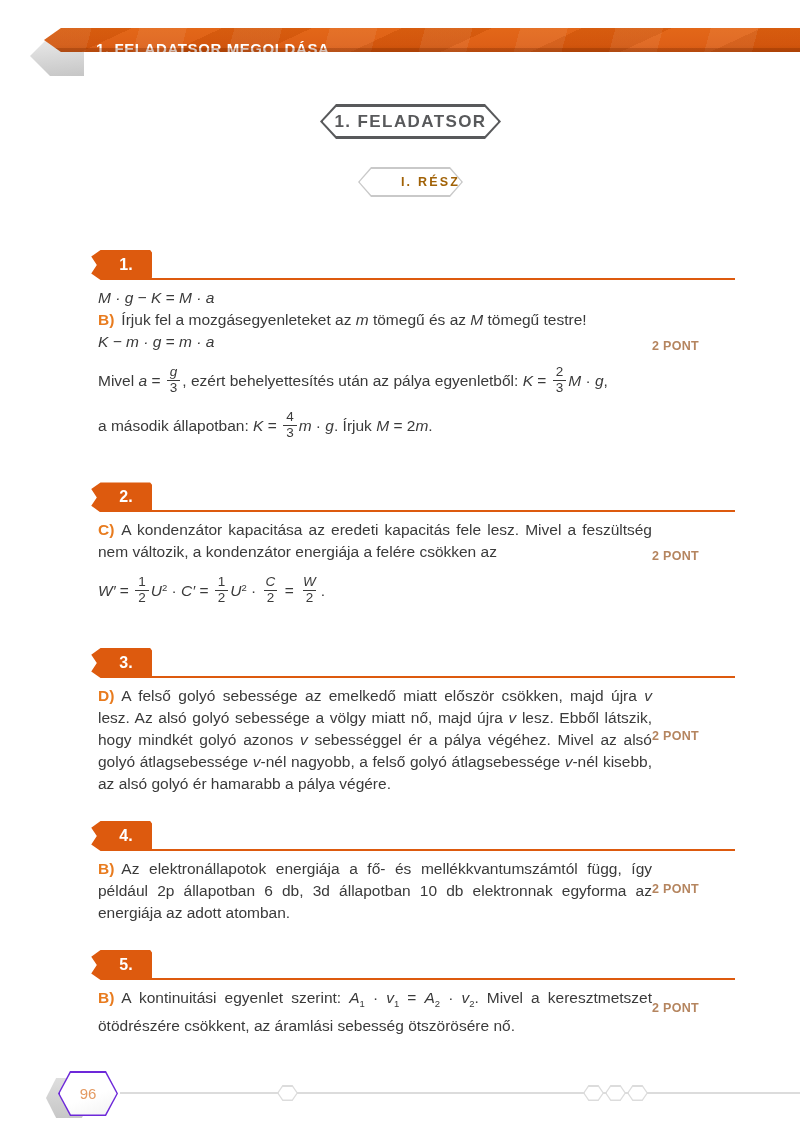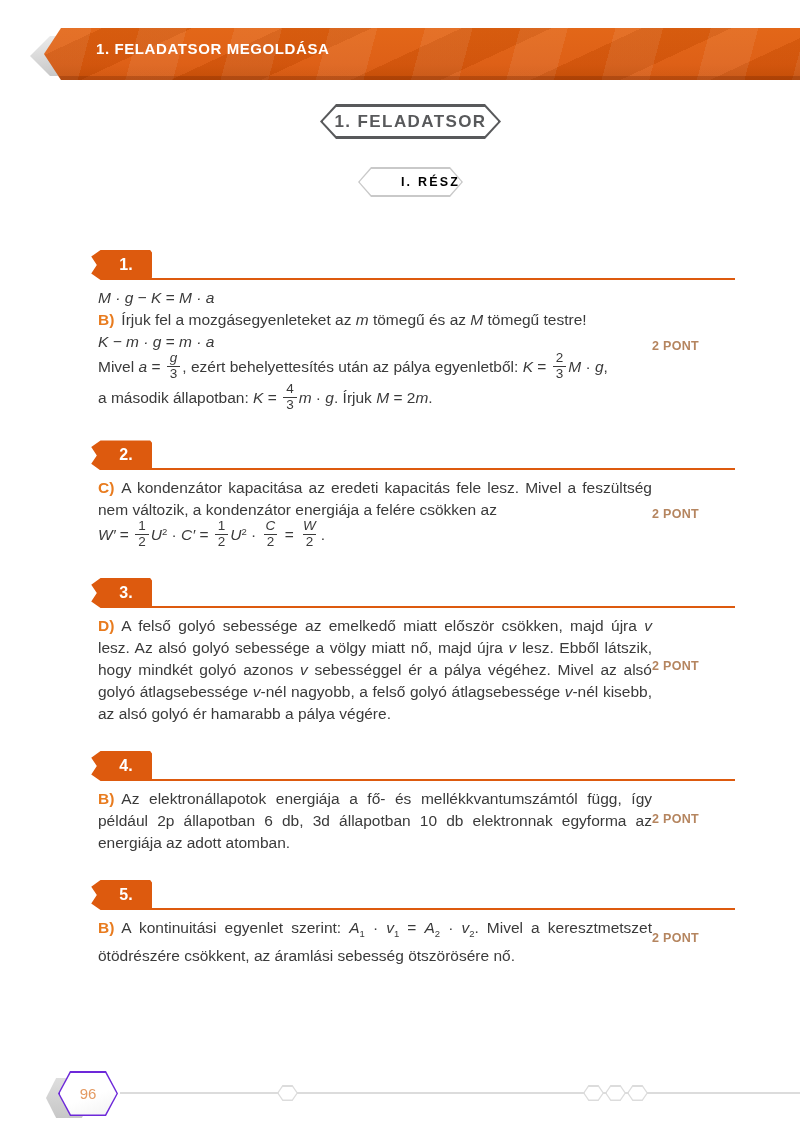--- a/index.html
+++ b/index.html
@@ -20,21 +20,21 @@
     color:var(--ink);
   }
   
   .banner-wrap{position:absolute;top:28px;left:0;right:0;height:40px;}
   .banner-gray{
     position:absolute;left:30px;top:8px;width:54px;height:40px;
     background:linear-gradient(175deg,#ececec,#c6c6c6);
     clip-path:polygon(20px 0,100% 0,100% 100%,20px 100%,0 50%);
   }
   .banner{
-    position:absolute;left:44px;top:0;right:0;height:52px;
+    position:absolute;left:44px;top:0;right:0;height:24px;
     background:
       repeating-linear-gradient(105deg,rgba(255,255,255,0.07) 0 46px,rgba(0,0,0,0.0) 46px 92px),
       repeating-linear-gradient(-25deg,rgba(0,0,0,0.05) 0 38px,rgba(255,255,255,0.04) 38px 76px),
       linear-gradient(180deg,#e2610f 0%,#dd5a0e 70%,#cf5108 100%);
     clip-path:polygon(17px 0,100% 0,100% 100%,17px 100%,0 50%);
     text-align:right;
   }
   .banner::after{content:"";position:absolute;left:0;right:0;bottom:0;height:4px;background:rgba(110,35,0,0.28);}
   .banner-title{
     position:absolute;left:52px;top:0;height:40px;display:flex;align-items:center;
@@ -43,38 +43,38 @@
   
   .hex-main{position:absolute;left:320px;top:104px;width:181px;height:35px;background:var(--gray-badge);
     clip-path:polygon(16px 0,calc(100% - 16px) 0,100% 50%,calc(100% - 16px) 100%,16px 100%,0 50%);}
   .hex-main-in{position:absolute;inset:2.6px;background:#fff;display:flex;align-items:center;justify-content:center;
     clip-path:polygon(14px 0,calc(100% - 14px) 0,100% 50%,calc(100% - 14px) 100%,14px 100%,0 50%);}
   .hex-main-in span{font-size:17px;font-weight:600;color:var(--gray-badge);letter-spacing:1.4px;}
   .hex-part{position:absolute;left:358px;top:167px;width:105px;height:30px;background:var(--lgray);
     clip-path:polygon(13px 0,calc(100% - 13px) 0,100% 50%,calc(100% - 13px) 100%,13px 100%,0 50%);}
   .hex-part-in{position:absolute;inset:1.6px;background:#fff;display:flex;align-items:center;justify-content:center;
     clip-path:polygon(12px 0,calc(100% - 12px) 0,100% 50%,calc(100% - 12px) 100%,12px 100%,0 50%);}
-  .hex-part-in span{font-size:12.5px;font-weight:600;color:#000000;letter-spacing:2.2px;margin-left:40px;}
+  .hex-part-in span{font-size:12.5px;font-weight:600;color:#a16207;letter-spacing:2.2px;margin-left:40px;}
   
   .content{position:absolute;left:90px;top:250px;width:645px;}
   .sec{margin-bottom:26px;}
   .sec-head{position:relative;height:30px;margin-bottom:7px;}
   .sec-tag{
     position:absolute;left:0;top:0;width:62px;height:30px;background:var(--orange);
     clip-path:polygon(17% 0,97% 0,100% 8%,100% 92%,97% 100%,17% 100%,2% 78%,11% 50%,2% 22%);
     display:flex;align-items:center;justify-content:center;padding-left:10px;
   }
   .sec-tag span{color:#fff;font-size:16px;font-weight:700;}
   .sec-rule{position:absolute;left:60px;right:0;bottom:0;height:2.5px;background:var(--orange);}
   .sec-body{display:flex;}
   .sec-text{width:562px;padding-left:8px;font-size:15.5px;line-height:22px;}
   .sec-points{flex:1;text-align:left;font-size:12.5px;font-weight:600;color:var(--tan);letter-spacing:0.3px;}
   .pt-s1{margin-top:52px;} .pt-s2{margin-top:30px;} .pt-s3{margin-top:44px;} .pt-s4{margin-top:24px;} .pt-s5{margin-top:14px;}
   .para{text-align:justify;}
-  .fline{margin:0 0;}
+  .fline{margin:14px 0;}
   
   .tk-label{color:var(--label);font-weight:700;margin-right:7px;}
   .mi{font-style:italic;}
   .msub{font-size:9.5px;vertical-align:-4px;}
   .msup{font-size:9.5px;vertical-align:5px;}
   .frac{display:inline-flex;flex-direction:column;align-items:center;vertical-align:middle;
     line-height:1.1;font-size:13.5px;margin:0 2px;transform:translateY(-2px);}
   .frac .den{border-top:1.3px solid var(--ink);}
   .frac .num,.frac .den{padding:0 3px;}
   

